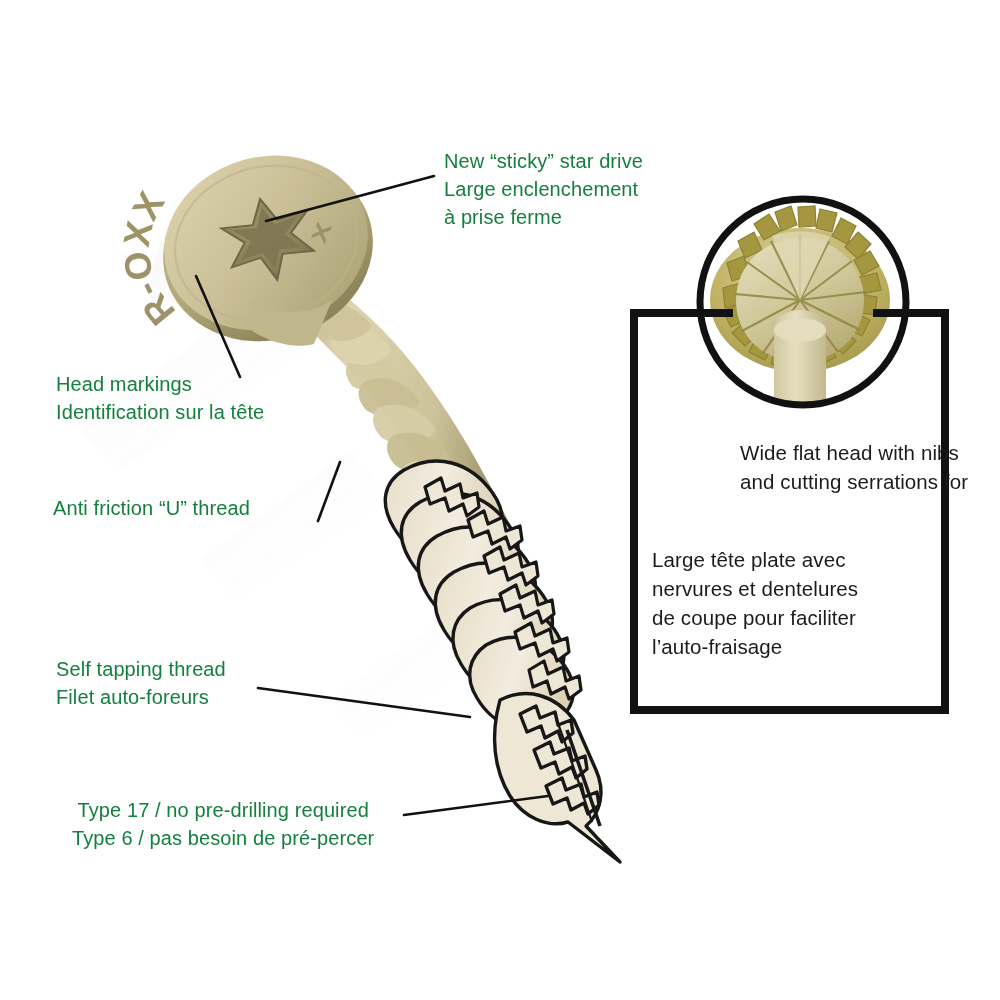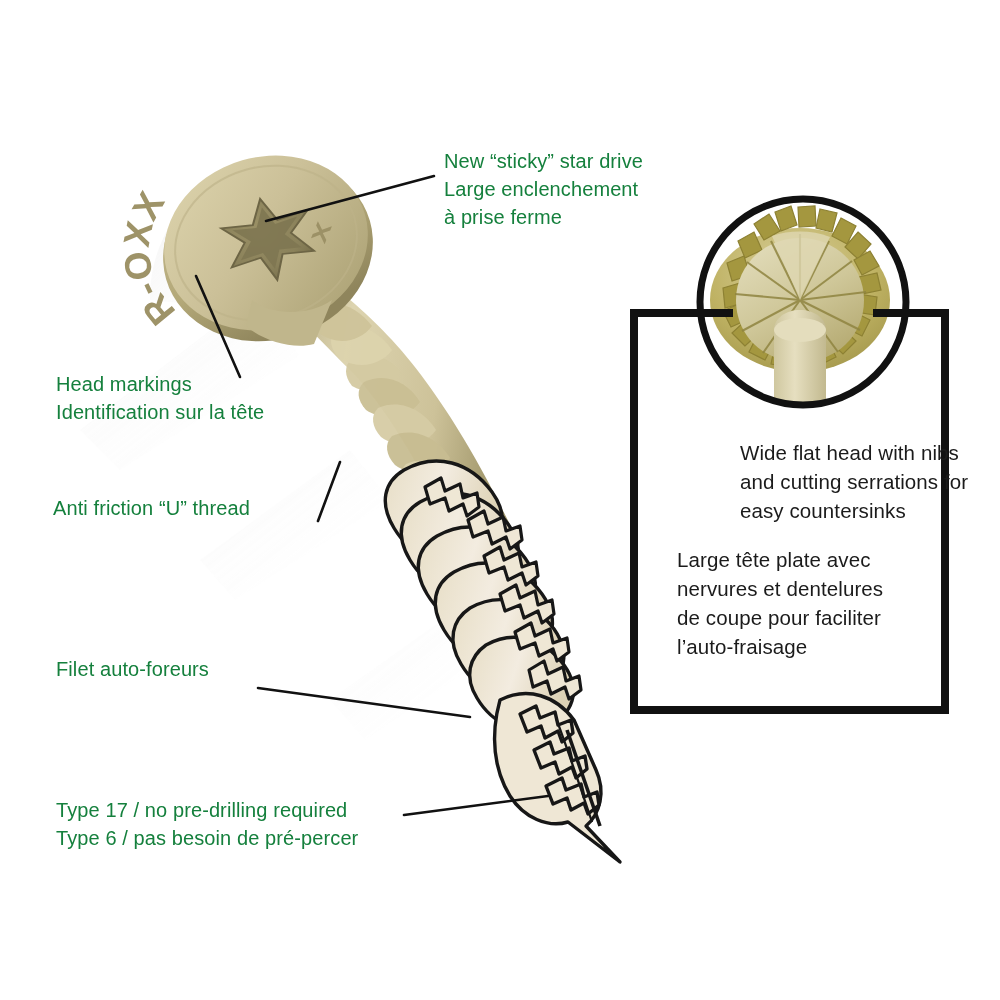--- a/index.html
+++ b/index.html
@@ -269,34 +269,34 @@
   <div class="callout" style="left:56px; top:370px;">
     <span class="ln">Head markings</span>
     <span class="ln">Identification sur la tête</span>
   </div>
 
   <div class="callout" style="left:53px; top:494px;">
     <span class="ln">Anti friction “U” thread</span>
   </div>
 
   <div class="callout" style="left:56px; top:655px;">
+    <span class="ln">Self tapping thread</span>
     <span class="ln">Filet auto-foreurs</span>
   </div>
 
-  <div class="callout" style="left:56px; top:796px;">
+  <div class="callout" style="left:72px; top:796px;text-align:center;">
     <span class="ln">Type 17 / no pre-drilling required</span>
     <span class="ln">Type 6 / pas besoin de pré-percer</span>
   </div>
 
   <div class="panel-text" style="left:700px; top:438px;margin-left:40px;">
     <span class="ln">Wide flat head with nibs</span>
     <span class="ln">and cutting serrations for</span>
-    <span class="ln">easy countersinks</span>
-  </div>
-
-  <div class="panel-text" style="left:677px; top:545px;">
+  </div>
+
+  <div class="panel-text" style="left:652px; top:545px;">
     <span class="ln">Large tête plate avec</span>
     <span class="ln">nervures et dentelures</span>
     <span class="ln">de coupe pour faciliter</span>
     <span class="ln">l’auto-fraisage</span>
   </div>
 
 </div>
 
 </body></html>

